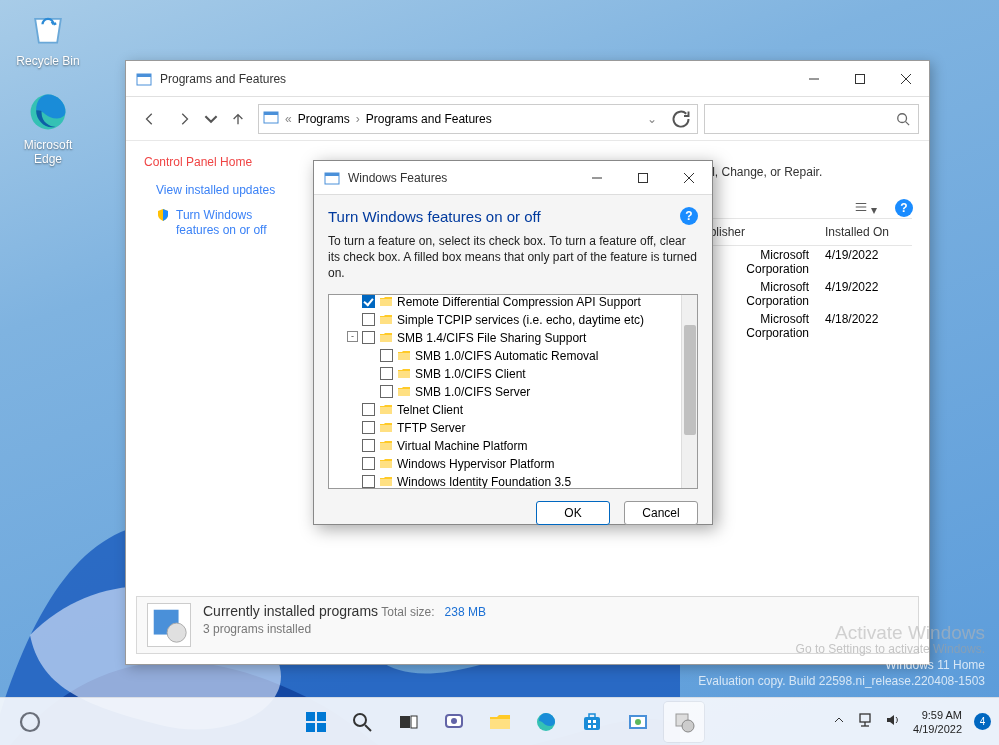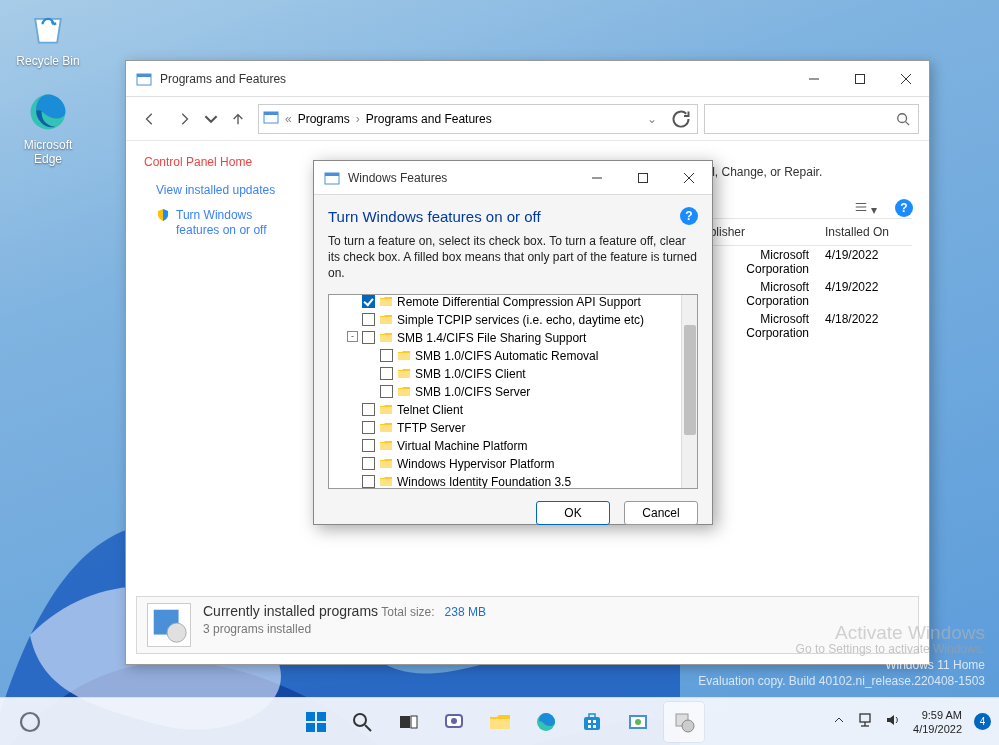--- a/index.html
+++ b/index.html
@@ -396,21 +396,21 @@
         <div class="btn primary">OK</div>
         <div class="btn">Cancel</div>
       </div>
     </div>
   </div>
 
   <div class="watermark">
     <div class="aw">Activate Windows</div>
     <div class="gs">Go to Settings to activate Windows.</div>
     <div>Windows 11 Home</div>
-    <div>Evaluation copy. Build 40102.ni_release.220408-1503</div>
+    <div>Evaluation copy. Build 22598.ni_release.220408-1503</div>
   </div>
 
   <div class="taskbar">
     <div class="tbleft">
       <div class="tbitem">
           <svg width="22" height="22" viewBox="0 0 22 22">
             <circle cx="11" cy="11" r="9" fill="none" stroke="#6a6f7a" stroke-width="2.2"></circle>
           </svg>
         </div>
     </div>

